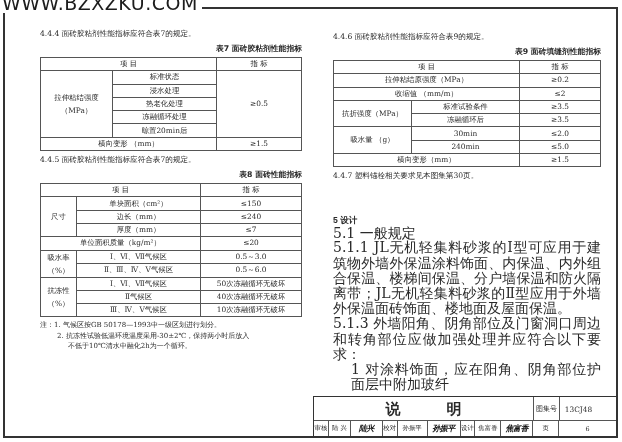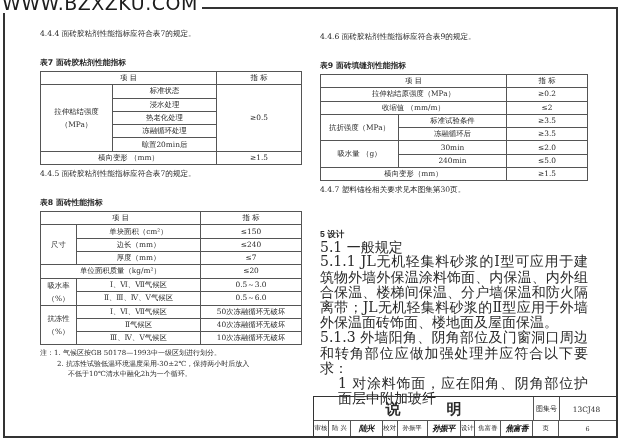--- a/index.html
+++ b/index.html
@@ -13,24 +13,24 @@
     background: #fff; padding-right: 4px; line-height: 20px;
   }
 
   .frame {
     position: absolute; left: 3px; top: 7px; width: 615px; height: 431px;
     border: 2px solid #333;
   }
 
   .col { position: absolute; font-size: 7.6px; line-height: 12px; }
   .col-left { left: 40px; top: 28px; width: 262px; }
-  .col-right { left: 320px; top: 31px; width: 268px; }
+  .col-right { left: 333px; top: 31px; width: 268px; }
 
   .para { white-space: nowrap; }
-  .tbl-title { text-align: left; font-weight: bold; font-size: 7.8px; margin: 17px 0 2px; font-family: "DejaVu Sans", "Liberation Sans", sans-serif; }
+  .tbl-title { text-align: right; font-weight: bold; font-size: 7.8px; margin: 3px 0 2px; font-family: "DejaVu Sans", "Liberation Sans", sans-serif; }
 
   table { border-collapse: collapse; width: 100%; }
   td { border: 0.8px solid #555; text-align: center; vertical-align: middle; font-size: 7.4px; height: 13.3px; padding: 0 2px; white-space: nowrap; }
   table.outer { border: 1.6px solid #333; }
   .thick-top td { border-top: 1.5px solid #333; }
 
   .note { font-size: 7px; line-height: 10.5px; white-space: nowrap; margin-top: 3px; }
   .note .indent { padding-left: 17px; }
   .note .indent2 { padding-left: 28px; }
 
@@ -40,21 +40,21 @@
   .list-item { padding-left: 18px; }
 
   .titleblock {
     position: absolute; left: 313px; top: 396px; width: 303px; height: 40px;
     border-top: 1.5px solid #333; border-left: 1.5px solid #333;
   }
   .tb-row1 { position: absolute; left: 0; top: 0; height: 24px; width: 100%; border-bottom: 0.8px solid #555; }
   .tb-row2 { position: absolute; left: 0; top: 24px; height: 15px; width: 100%; display: flex; }
   .tb-title { position: absolute; left: 0; top: 0; width: 220px; height: 24px; display: flex; justify-content: center; align-items: center; gap: 46px; font-size: 15px; font-weight: bold; font-family: "DejaVu Sans", "Liberation Sans", sans-serif; border-right: 0.8px solid #555; }
   .tb-label { position: absolute; left: 220px; top: 0; width: 26px; height: 24px; font-size: 7px; display: flex; align-items: center; justify-content: center; border-right: 0.8px solid #555; }
-  .tb-value { position: absolute; left: 244px; top: 0; width: 57px; height: 24px; font-size: 7.4px; display: flex; align-items: center; justify-content: center; }
+  .tb-value { position: absolute; left: 236px; top: 0; width: 57px; height: 24px; font-size: 7.4px; display: flex; align-items: center; justify-content: center; }
   .tb-cell { font-size: 6.4px; height: 15px; border-right: 0.8px solid #555; display: flex; align-items: center; justify-content: center; white-space: nowrap; }
   .sig { font-family: "DejaVu Serif", serif; font-style: italic; font-weight: bold; font-size: 8px; color: #111; letter-spacing: -0.5px; }
 </style>
 </head>
 <body>
 
 <div class="watermark">WWW.BZXZKU.COM</div>
 
 <div class="frame"></div>
 

